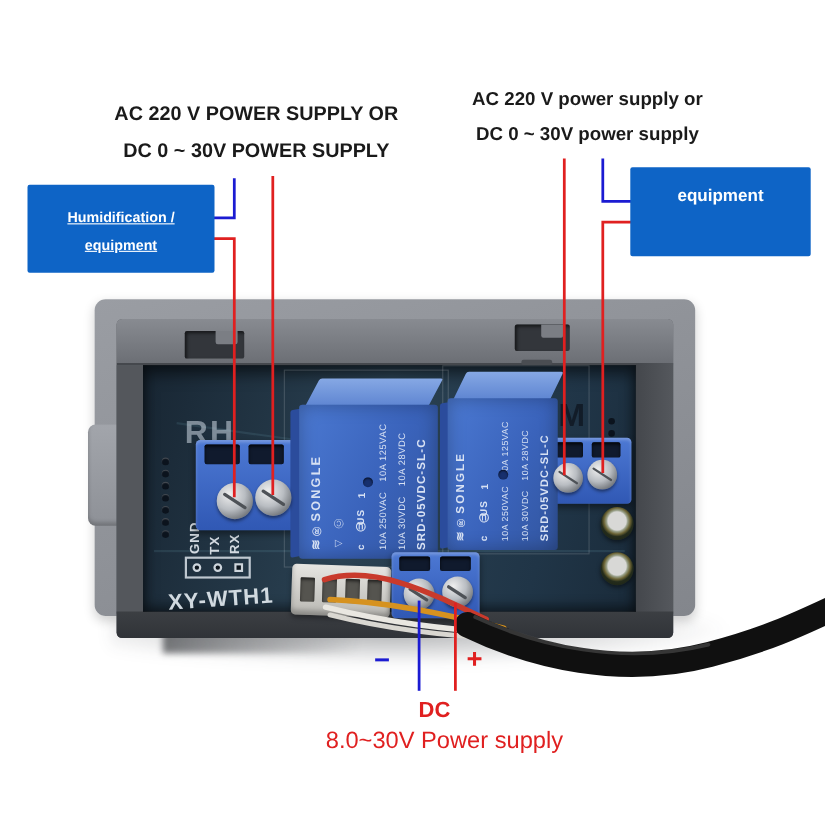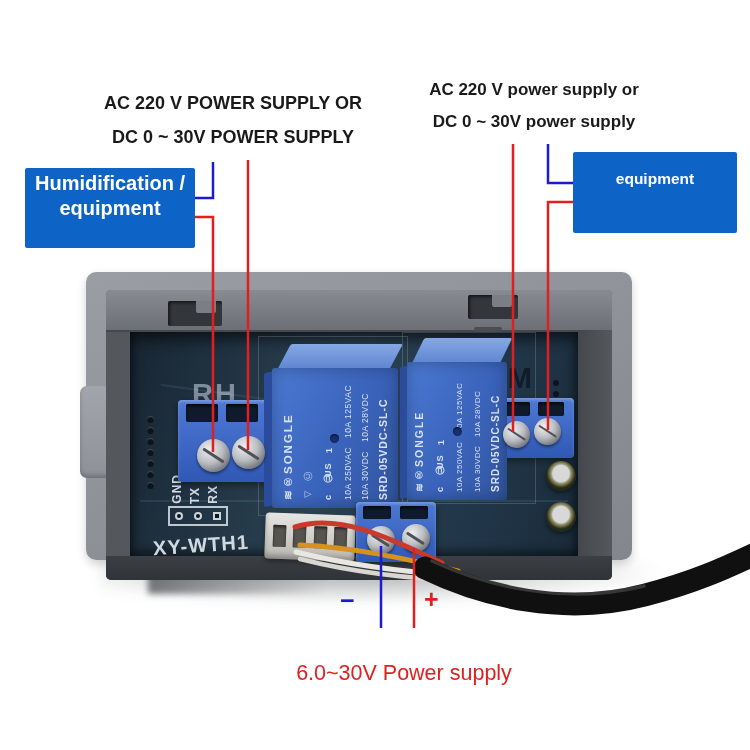--- a/index.html
+++ b/index.html
@@ -6,21 +6,21 @@
   .scene{position:relative;width:750px;height:750px;background:#ffffff;overflow:hidden;
          font-family:"Liberation Sans",sans-serif;}
   .abs{position:absolute;}
 
   
   .heading{font-weight:bold;color:var(--heading_text);text-align:center;z-index:9;}
   .heading.tl{left:88px;top:86px;width:290px;font-size:18px;line-height:34px;}
   .heading.tr{left:402px;top:74px;width:264px;font-size:17px;line-height:32px;}
   .callout{background:var(--callout_bg);color:var(--callout_text);text-align:center;
            border-radius:2px;z-index:9;font-weight:bold;}
-  .callout.left{left:25px;top:168px;width:170px;height:80px;font-size:20px;line-height:25px;padding-top:3px;box-sizing:border-box;}
+  .callout.left{left:25px;top:168px;width:170px;height:80px;font-size:13px;line-height:25px;padding-top:17px;box-sizing:border-box;text-decoration:underline;}
   .callout.right{left:573px;top:152px;width:164px;height:81px;font-size:15.5px;line-height:27px;padding-top:13px;box-sizing:border-box;}
 
   .sym{z-index:9;font-weight:bold;font-size:25px;}
   .sym.minus{left:340px;top:586px;color:var(--line_blue);}
   .sym.plus{left:424px;top:585px;color:var(--line_red);}
   .dc-label{left:345px;top:635px;width:100px;text-align:center;font-size:20px;font-weight:bold;color:var(--line_red);z-index:9;}
   .supply-label{left:268px;top:661px;width:272px;text-align:center;font-size:21.5px;color:var(--line_red);z-index:9;}
 
   
   .shadow-main{left:100px;top:552px;width:560px;height:52px;z-index:1;filter:blur(6px);
@@ -47,21 +47,21 @@
   .wall-bottom{left:106px;top:556px;width:506px;height:24px;background:linear-gradient(#3c3f43,#303338);
                border-radius:0 0 5px 5px;z-index:4;}
 
   .pcb{left:130px;top:332px;width:448px;height:224px;z-index:5;
        background:linear-gradient(105deg,#182633,#2a4152 45%,#203547 80%,#1a2b3a);
        box-shadow:inset 0 8px 14px rgba(0,0,0,.55), inset 0 -5px 10px rgba(0,0,0,.45);}
   .trace{position:absolute;background:rgba(130,200,215,.12);height:2px;}
   .silk-outline{position:absolute;border:1px solid rgba(255,255,255,.16);}
 
   .pcb-label{z-index:6;font-weight:bold;letter-spacing:2px;}
-  .label-rh{left:192px;top:378px;font-size:29px;color:rgba(205,216,228,.55);}
+  .label-rh{left:168px;top:378px;font-size:29px;color:rgba(205,216,228,.55);}
   .label-tm{left:488px;top:362px;font-size:29px;color:rgba(14,22,32,.78);}
   .label-model{left:153px;top:534px;font-size:20px;color:rgba(225,232,238,.92);
                transform:rotate(-4deg);letter-spacing:1px;}
 
   .dotcol{left:147px;top:416px;z-index:6;display:flex;flex-direction:column;gap:4px;}
   .dotcol i{width:7px;height:7px;border-radius:50%;background:#0b131d;box-shadow:inset 0 1px 1px rgba(255,255,255,.25);}
   .pinpair{z-index:6;display:flex;flex-direction:column;gap:5px;}
   .pinpair i{width:6px;height:6px;border-radius:50%;background:#0b131d;}
 
   .serial{z-index:6;display:flex;align-items:flex-end;gap:4px;left:170px;top:452px;height:52px;}
@@ -287,15 +287,16 @@
     <path d="M248,160 L248,450" fill="none" style="stroke:var(--line_red)" stroke-width="2.5"></path>
     <path d="M513,144 L513,432" fill="none" style="stroke:var(--line_red)" stroke-width="2.5"></path>
     <path d="M548,144 L548,183 L574,183" fill="none" style="stroke:var(--line_blue)" stroke-width="2.5"></path>
     <path d="M574,202 L548,202 L548,430" fill="none" style="stroke:var(--line_red)" stroke-width="2.5"></path>
     <path d="M381,546 L381,628" fill="none" style="stroke:var(--line_blue)" stroke-width="2.5"></path>
     <path d="M414,548 L414,628" fill="none" style="stroke:var(--line_red)" stroke-width="2.5"></path>
   </svg>
 
   <div class="abs sym minus">−</div>
   <div class="abs sym plus">+</div>
-  <div class="abs supply-label">6.0~30V Power supply</div>
+  <div class="abs dc-label">DC</div>
+  <div class="abs supply-label">8.0~30V Power supply</div>
 
 </div>
 
 </body></html>

